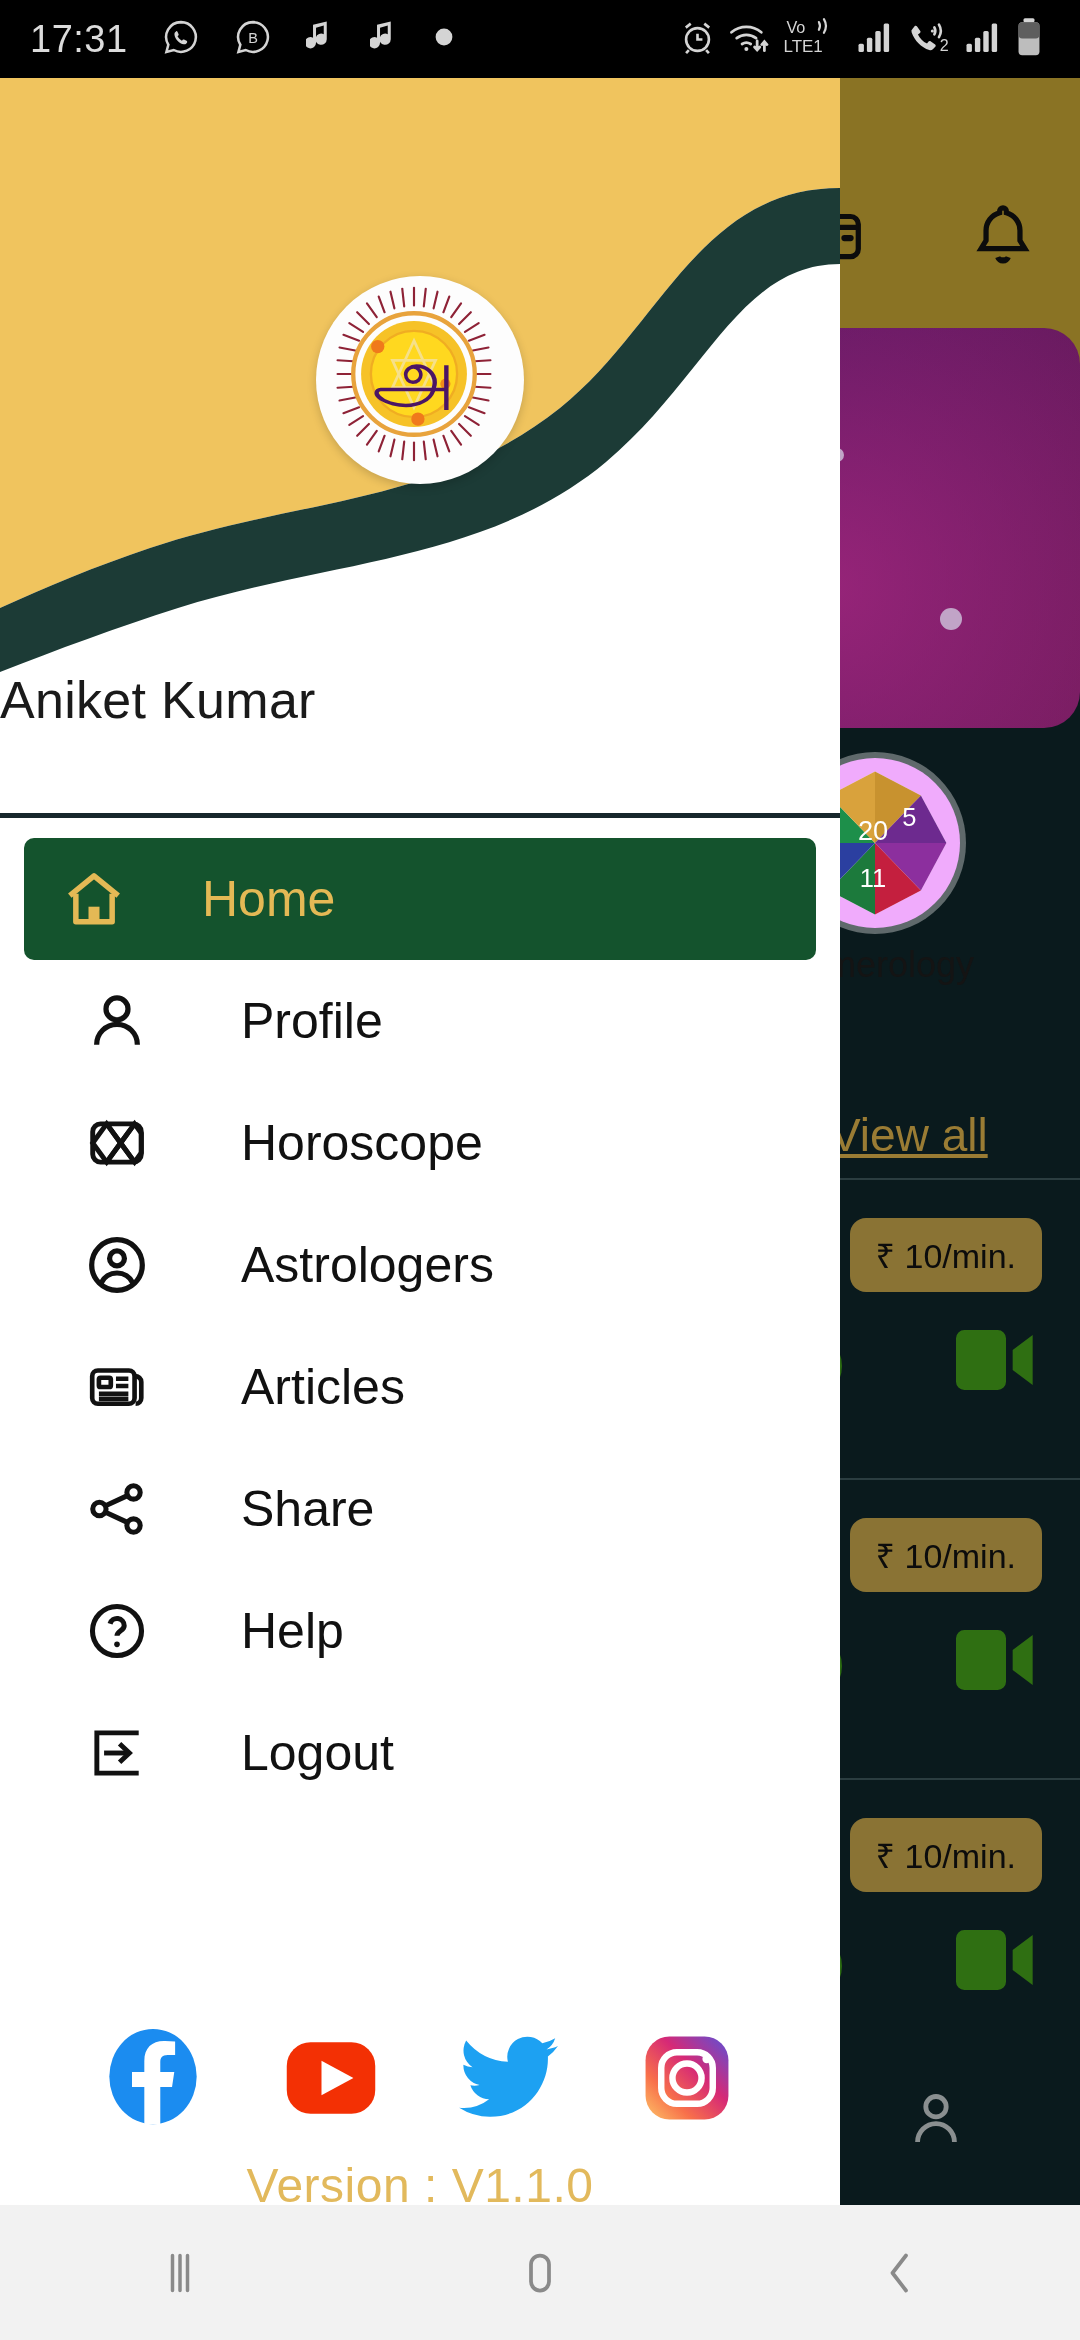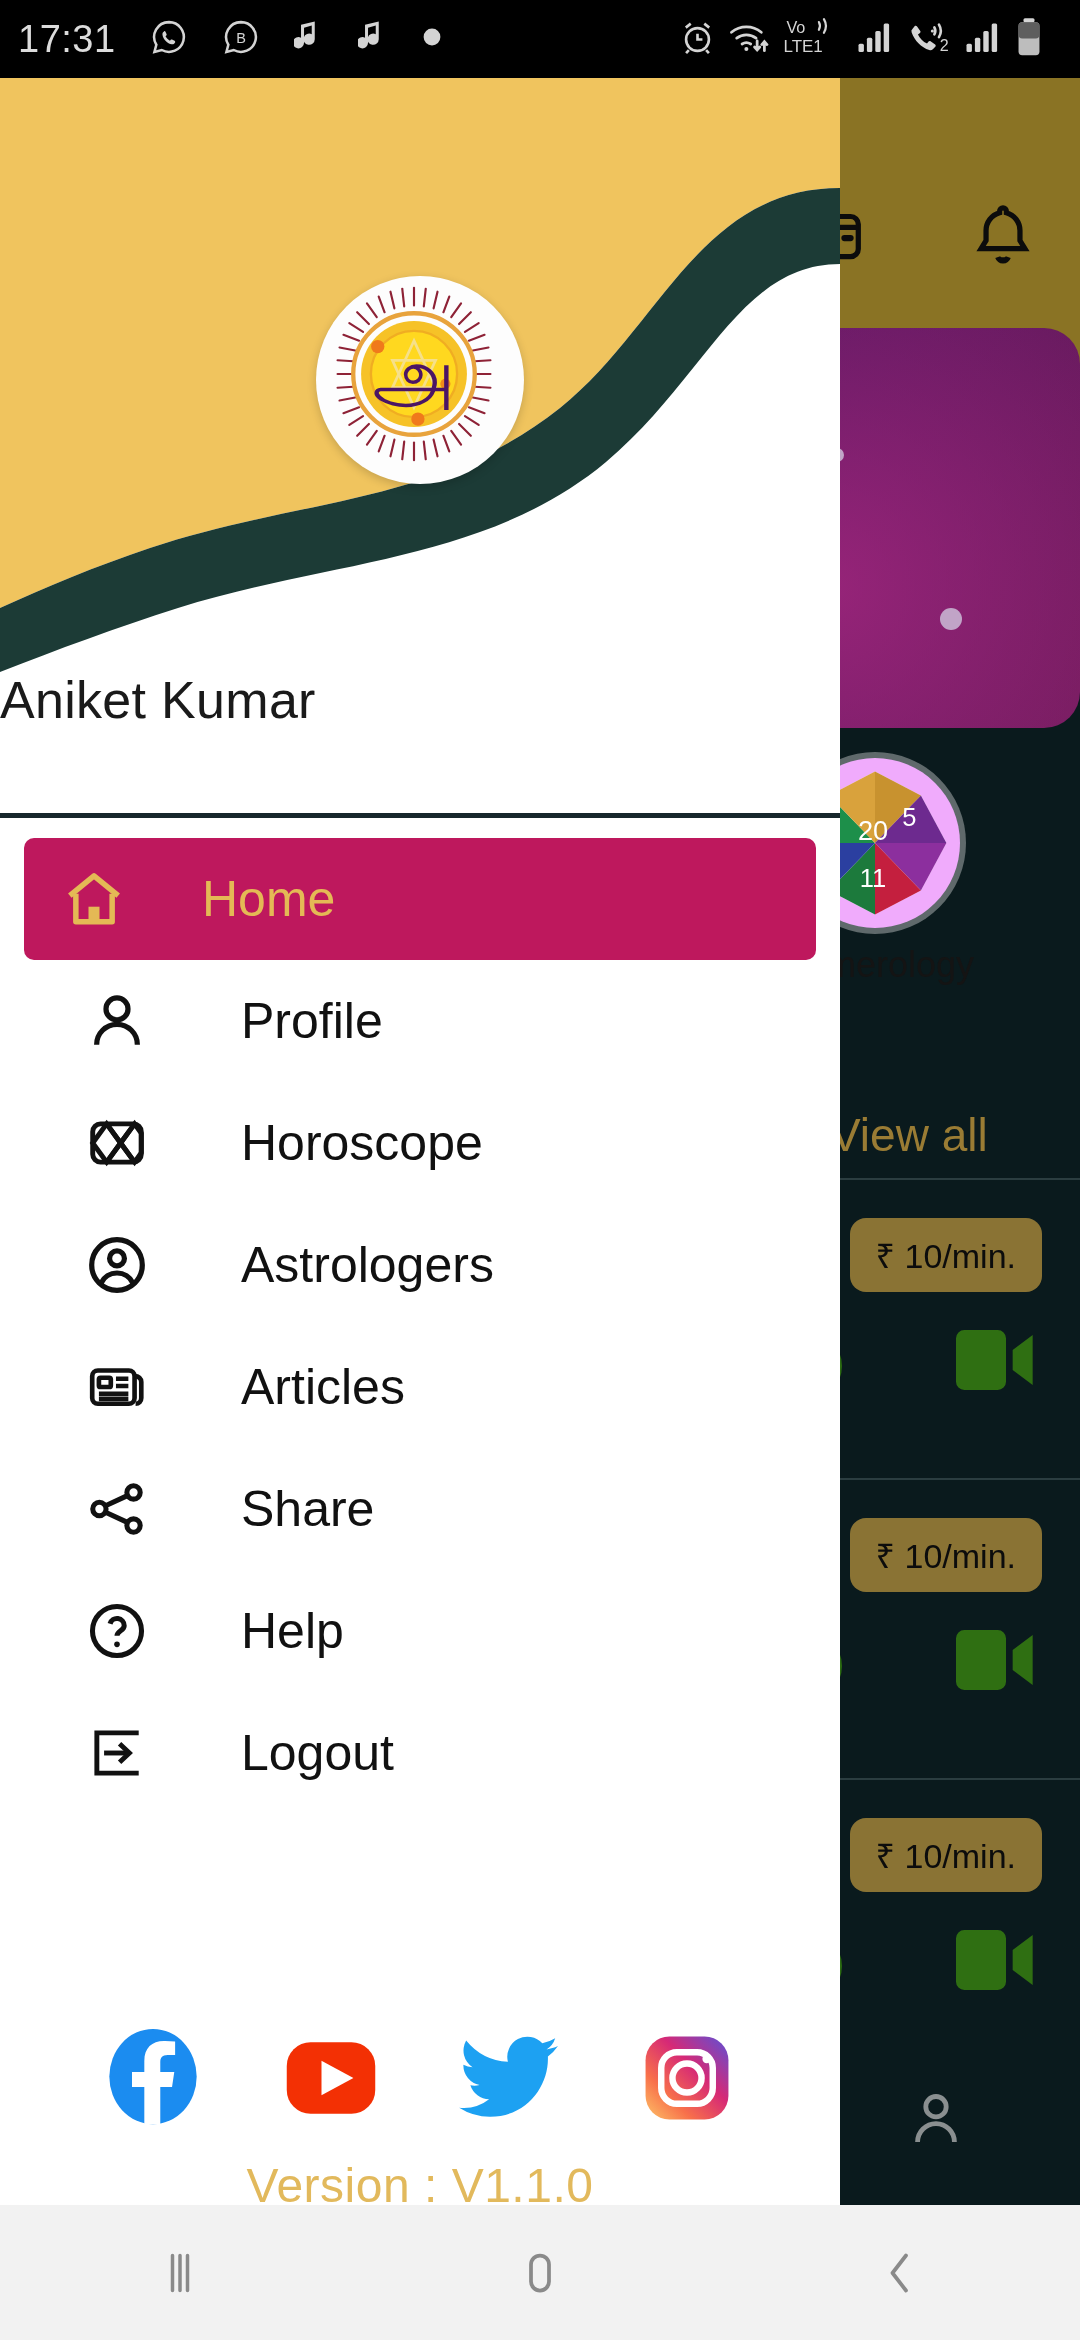--- a/index.html
+++ b/index.html
@@ -10,21 +10,21 @@
     overflow:hidden;
     position:relative;
   }
 
   
   #statusbar{
     position:absolute; left:0; top:0; width:1080px; height:78px;
     background:#000; color:#d4d4d4;
     display:flex; align-items:center; z-index:60;
   }
-  #sb-left{ display:flex; align-items:center; gap:34px; margin-left:18px; }
+  #sb-left{ display:flex; align-items:center; gap:34px; margin-left:30px; }
   #sb-time{ font-size:38px; letter-spacing:0.5px; color:#dcdcdc; }
   #sb-right{ display:flex; align-items:center; gap:13px; margin-left:auto; margin-right:36px; }
   .sbicon{ display:block; }
 
   
   #bgapp{
     position:absolute; left:0; top:78px; width:1080px; height:2127px;
     background:#0a1a1d; overflow:hidden; z-index:10;
   }
   #bg-header{
@@ -50,21 +50,21 @@
   }
   .cat{ width:190px; text-align:center; }
   .catimg{
     width:170px; height:170px; border-radius:50%; background:#f0abfc;
     margin:0 auto 16px auto; position:relative; overflow:hidden;
     box-shadow:0 0 0 6px rgba(255,255,255,.35);
   }
   .catlabel{ font-size:36px; color:#141414; line-height:1.15; }
   #bg-viewall{
     position:absolute; left:830px; top:1030px;
-    font-size:46px; color:#9a7c34;
+    font-size:46px; color:#9a7c34;text-decoration:underline;
   }
   .bgrow{
     position:absolute; left:760px; width:320px; height:270px;
     border-top:2px solid #2b3d40;
   }
   .pricepill{
     position:absolute; right:38px; top:38px;
     background:#8a7334; color:#0c0c0c; font-size:34px;
     padding:14px 26px; border-radius:16px; white-space:nowrap;
   }
@@ -107,21 +107,21 @@
   #head-divider{
     position:absolute; left:0; top:735px; width:840px; height:5px; background:#17272c;
   }
 
   
   #menu{ position:absolute; left:0; top:760px; width:840px; }
   .mi{
     display:flex; align-items:center; height:122px; width:100%;
     padding-left:48px; position:relative;margin-left:23px;
   }
-  .mi.active{ background:#be185d; border-radius:10px; width:792px; margin-left:24px; padding-left:24px; }
+  .mi.active{ background:#14532d; border-radius:10px; width:792px; margin-left:24px; padding-left:24px; }
   .mi-icon{ width:92px; display:flex; align-items:center; justify-content:center; flex:0 0 92px; }
   .mi-label{ font-size:50px; color:#111; margin-left:78px; }
   .mi.active .mi-label{ color:#e4b955; margin-left:62px; }
 
   
   #social{
     position:absolute; left:0; top:1944px; width:840px;
     display:flex; justify-content:center; gap:66px; align-items:center;
   }
   .soc{ width:112px; height:112px; display:flex; align-items:center; justify-content:center; }

